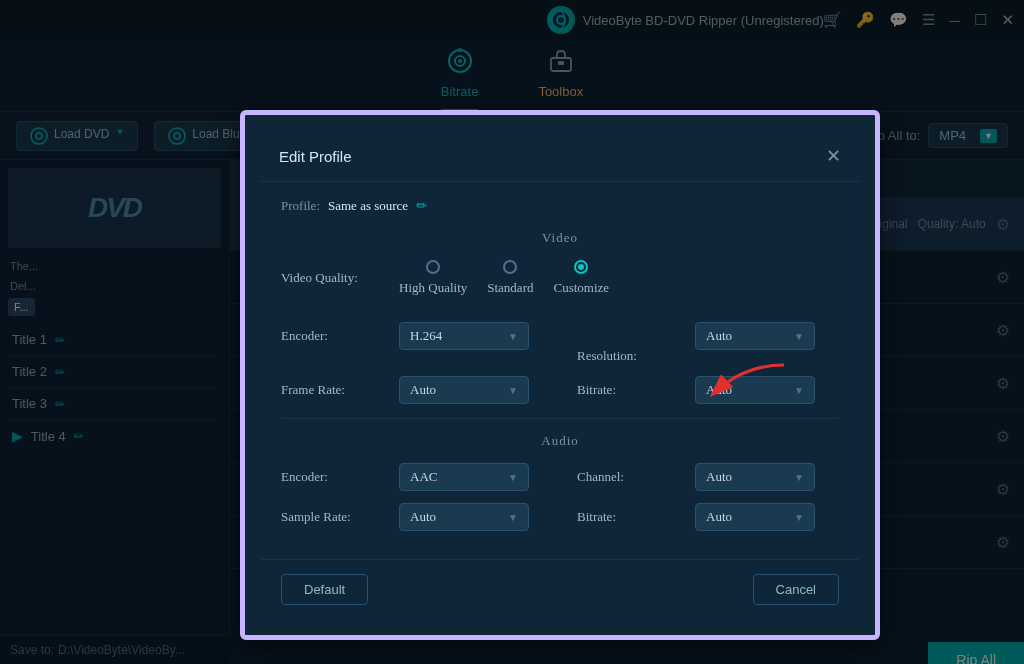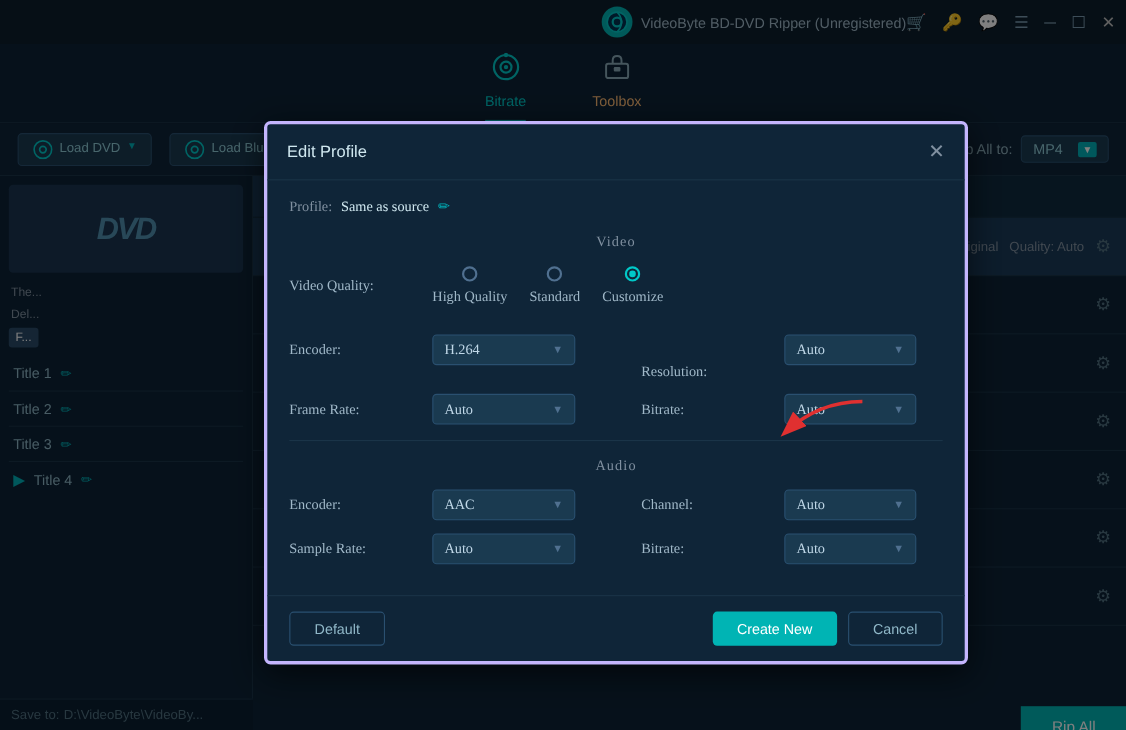--- a/index.html
+++ b/index.html
@@ -268,24 +268,24 @@
       background: rgba(0,0,0,0.5);
       z-index: 100;
       display: flex;
       align-items: flex-start;
       justify-content: flex-start;
       padding-top: 10px;
       padding-left: 20px;
     }
     .modal {
       background: #0f2538;
-      border: 3px solid #c4b5fd;
+      border: 5px solid #c4b5fd;
       border-radius: 6px;
       width: 640px;
-      padding: 0;
+      padding: 16px;
       position: relative;
       box-shadow: 0 8px 30px rgba(0,0,0,0.6);
     }
     .modal-header {
       display: flex;
       align-items: center;
       justify-content: space-between;
       padding: 14px 18px;
       border-bottom: 1px solid #1a3448;
     }
@@ -324,21 +324,21 @@
     .section-title {
       text-align: center;
       color: #8090a0;
       font-size: 13px;
       margin-bottom: 14px;
       letter-spacing: 1px;
     }
     .form-row {
       display: flex;
       align-items: center;
-      gap: 40px;
+      gap: 28px;
       margin-bottom: 12px;
     }
     .form-label {
       width: 90px;
       color: #a0b8c8;
       font-size: 13px;
       flex-shrink: 0;
     }
     .radio-group {
       display: flex;
@@ -785,21 +785,20 @@
         <div class="form-select" style="min-width:120px;">
           <span>Auto</span>
           <span class="select-arrow">▼</span>
         </div>
       </div>
     </div>
 
     <div class="modal-footer">
       <button class="btn-default">Default</button>
       <div class="footer-right">
-        <button class="btn-create">Create New</button>
         <button class="btn-cancel">Cancel</button>
       </div>
     </div>
   </div>
 </div>
 
 <div style="position:fixed; top:355px; right:220px; z-index:300; pointer-events:none;">
   <svg width="120" height="60" viewBox="0 0 120 60">
     <defs>
       <marker id="arrowhead" markerWidth="8" markerHeight="8" refX="6" refY="3" orient="auto">

